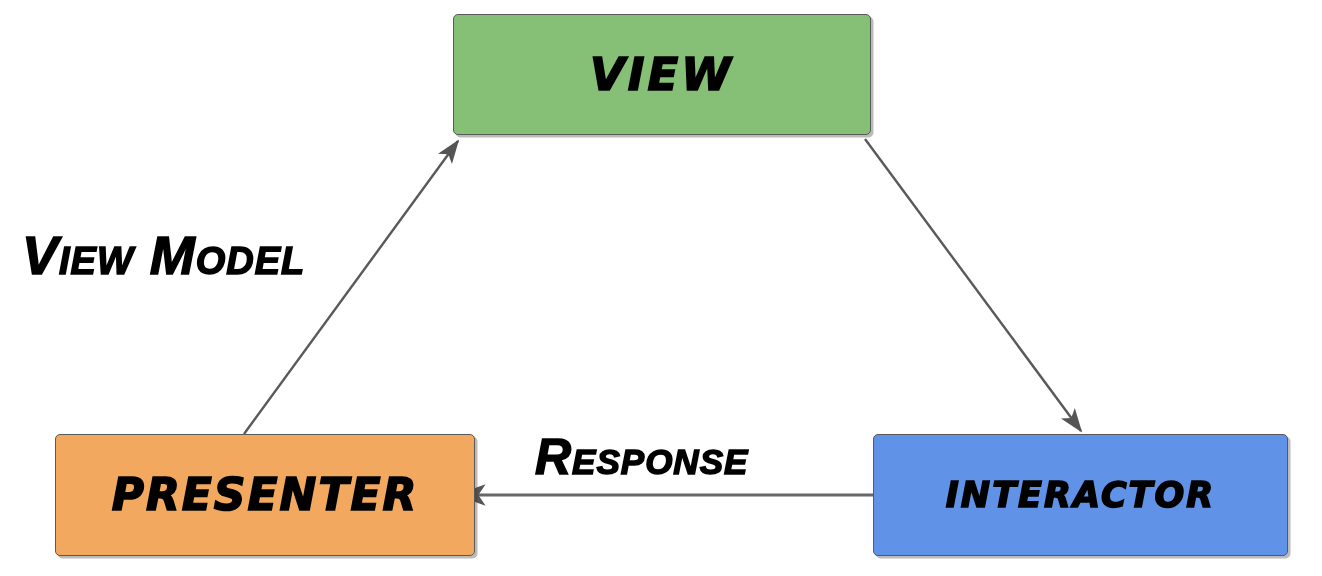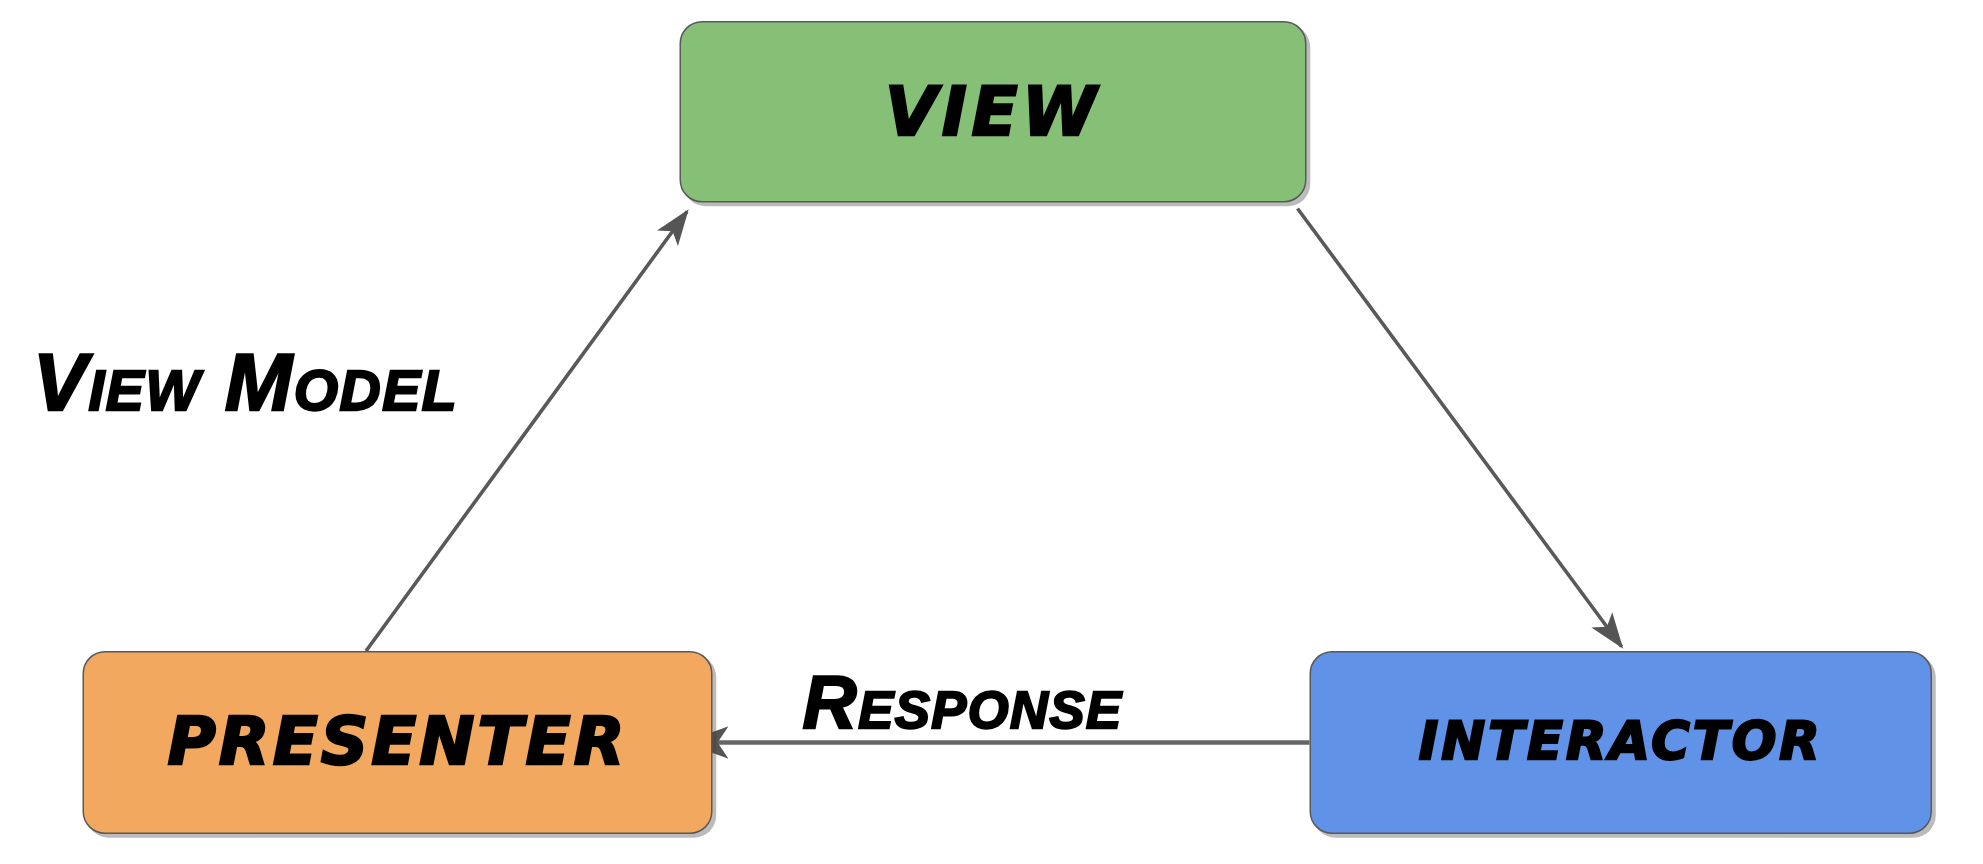--- a/index.html
+++ b/index.html
@@ -19,21 +19,21 @@
     position: absolute;
     left: 0;
     top: 0;
     width: 1322px;
     height: 576px;
   }
   .node {
     position: absolute;
     box-sizing: border-box;
     border: 1.6px solid #595959;
-    border-radius: 15px;
+    border-radius: 5px;
     display: flex;
     align-items: center;
     justify-content: center;
     box-shadow: 2.5px 2.5px 0 rgba(60,60,60,0.35);
   }
   .node-label {
     color: #000000;
     font-family: "DejaVu Sans", sans-serif;
     font-weight: 700;
     font-style: italic;
@@ -98,21 +98,20 @@
     left: 986px;
     top: 228px;
     font-size: 54px;
     letter-spacing: 1px;
   }
   #label-response {
     left: 535px;
     top: 432px;
     font-size: 50px;
     letter-spacing: 1px;
-    margin-top: 11px;
   }
 </style>
 </head>
 <body>
 
 <div id="canvas">
 
   <svg class="edges" viewBox="0 0 1322 576" width="1322" height="576" xmlns="http://www.w3.org/2000/svg">
 
     <defs>

